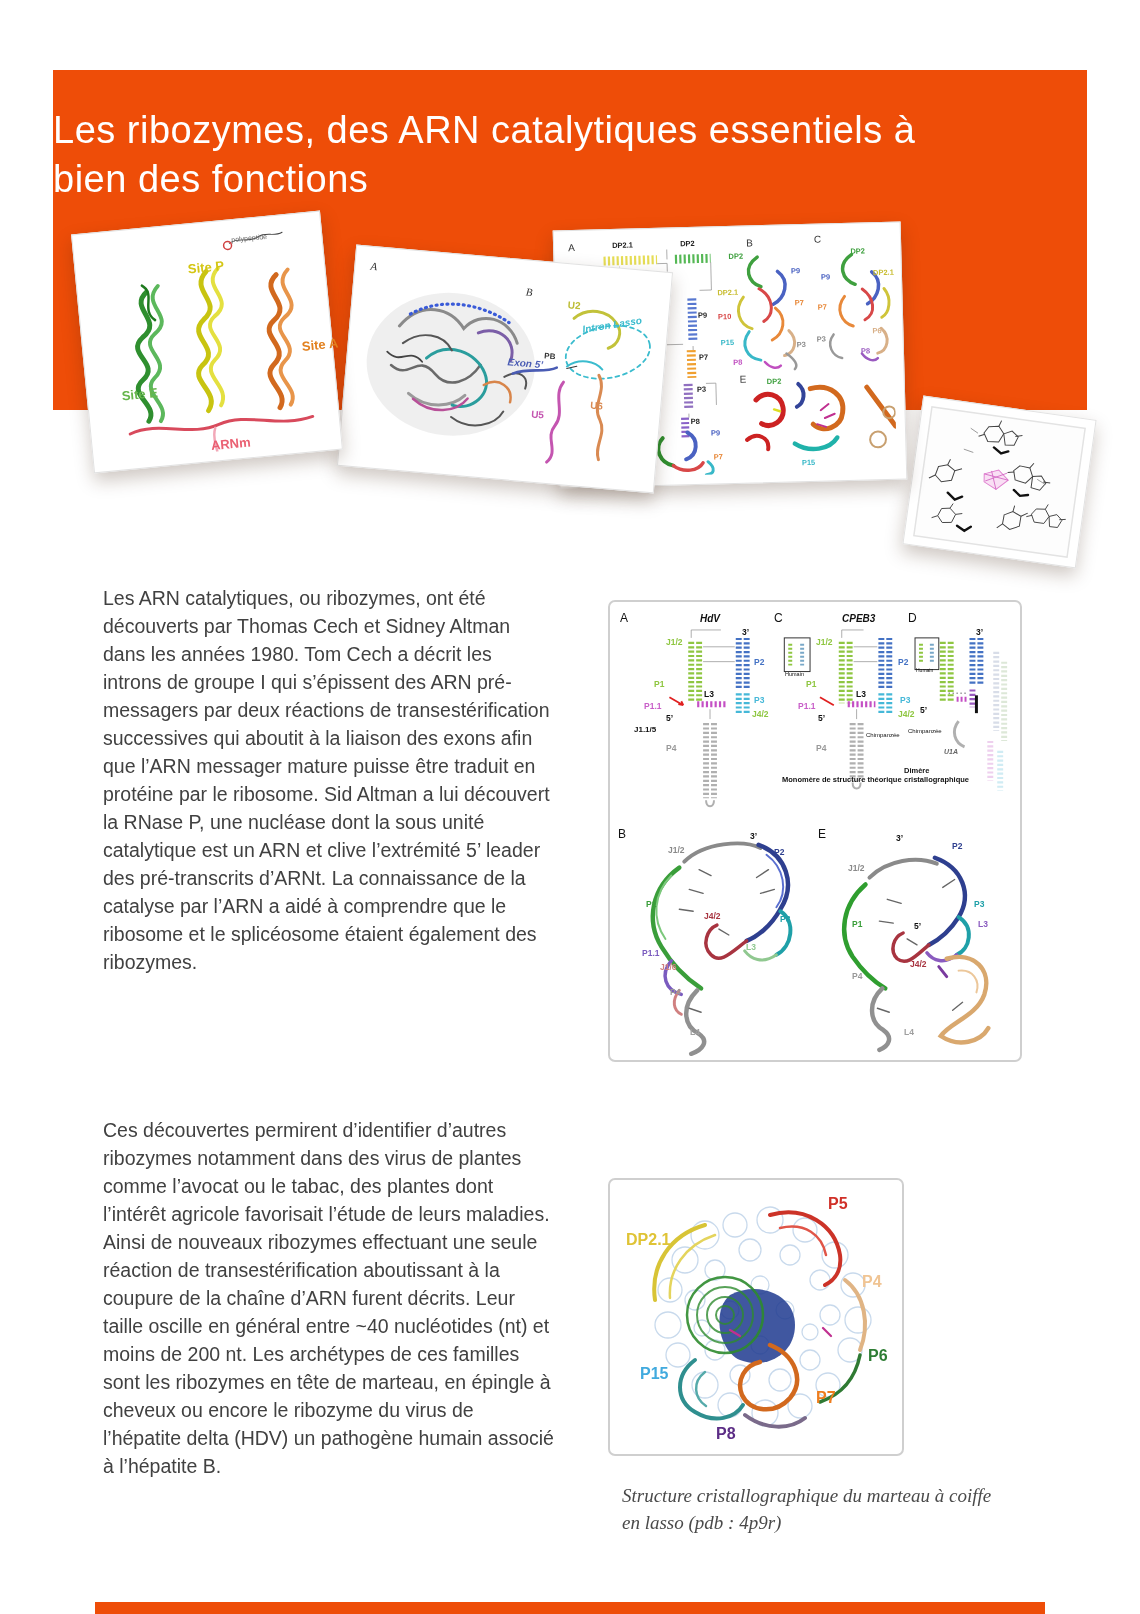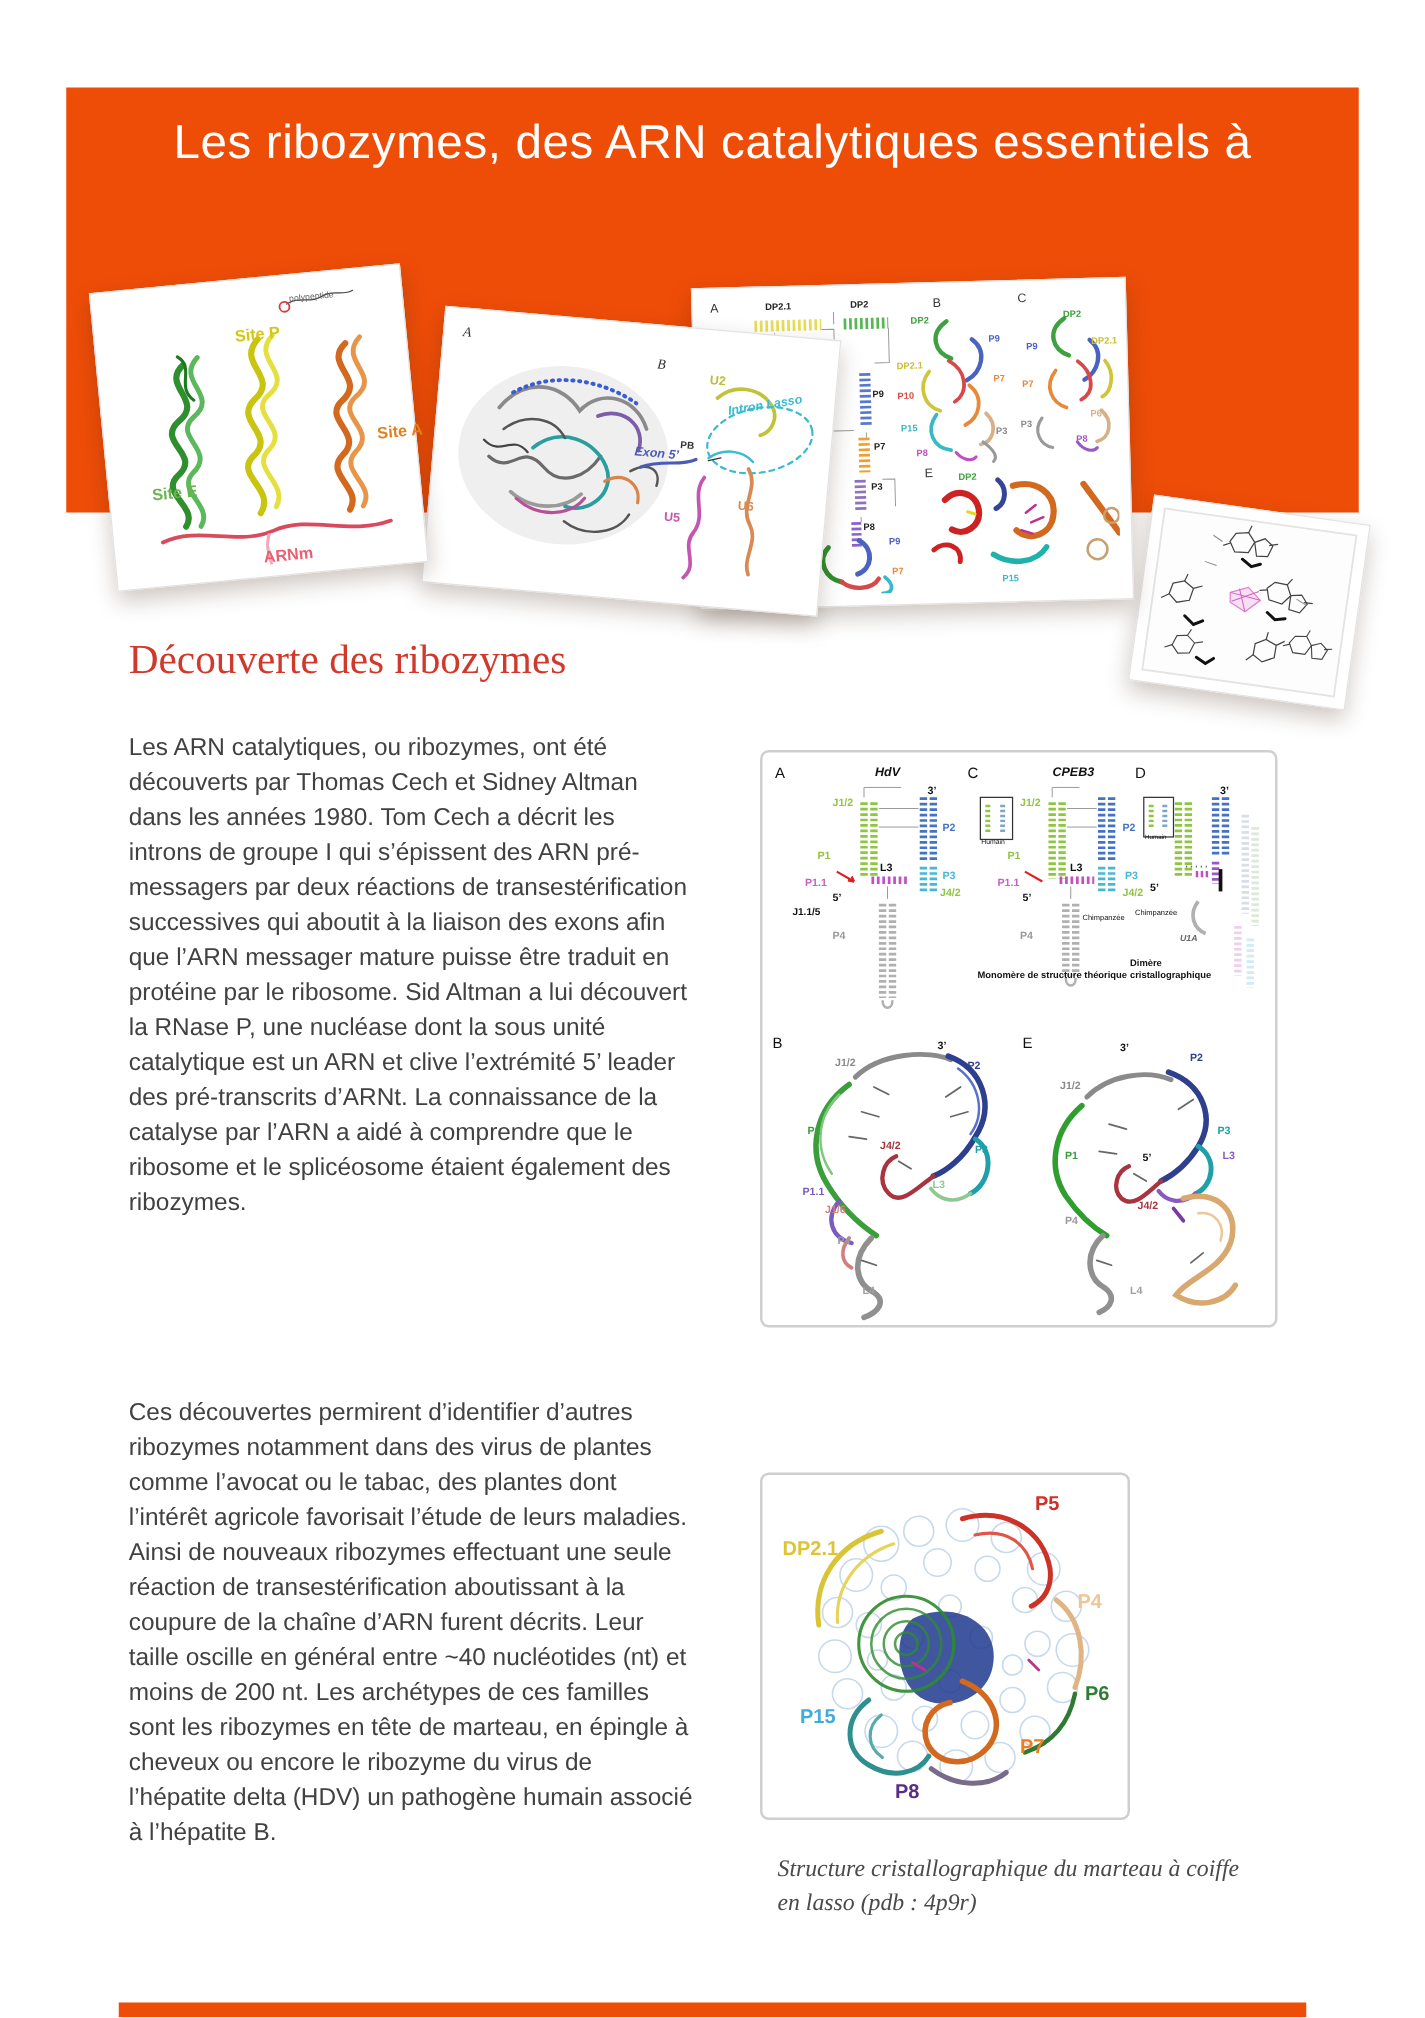--- a/index.html
+++ b/index.html
@@ -1,21 +1,21 @@
 <!DOCTYPE html>
 <html><head>
 <meta charset="utf-8">
 <style>
   html,body{margin:0;padding:0;background:#fff;}
   #page{position:relative;width:1140px;height:1614px;background:#fff;overflow:hidden;
         font-family:"Liberation Sans",sans-serif;}
   .abs{position:absolute;}
   
   #banner{left:53px;top:70px;width:1034px;height:340px;background:#ee4d08;}
-  #title{left:53px;top:90px;width:1034px;text-align:center;color:#fff;
+  #title{left:53px;top:106px;width:1034px;text-align:left;color:#fff;
          font-size:38px;line-height:49px;font-weight:400;letter-spacing:.5px;}
   
   .card{background:#fff;border:1px solid #e2e2e2;box-shadow:0 8px 18px rgba(60,30,10,.25);
         padding:9px;box-sizing:border-box;}
   #card1{left:82px;top:222px;width:250px;height:240px;transform:rotate(-5.5deg);z-index:6;}
   #card2{left:346px;top:258px;width:318px;height:222px;transform:rotate(5deg);z-index:5;}
   #card3{left:556px;top:226px;width:348px;height:258px;transform:rotate(-1.5deg);z-index:4;}
   #card4{left:912px;top:407px;width:175px;height:150px;transform:rotate(8deg);z-index:3;padding:7px;}
   .card svg{display:block;width:100%;height:100%;}
   .lb{position:absolute;white-space:nowrap;font-weight:bold;line-height:1;}
@@ -112,20 +112,21 @@
   #footstrip{left:95px;top:1602px;width:950px;height:12px;}
 </style>
 </head>
 <body>
 
 <div id="page">
 
   <div id="banner" class="abs" style="background: rgb(238, 77, 8);"></div>
   <div id="title" class="abs">
     <div>Les ribozymes, des ARN catalytiques essentiels à</div>
+    <div>bien des fonctions</div>
   </div>
 
   <div id="card4" class="card abs">
     <svg viewBox="0 0 161 136">
       <defs>
         <g id="pur" fill="none" stroke="#444" stroke-width="1">
           <path d="M4,4 l10,-2 l6,7 l-4,9 l-11,1 l-5,-8 z"></path>
           <path d="M20,9 l8,-4 l7,5 l-3,9 l-9,1 z"></path>
           <path d="M14,2 l2,-6 M32,10 l7,-2 M1,12 l-6,3"></path>
         </g>
@@ -298,21 +299,20 @@
         <circle cx="146" cy="16" r="4" stroke="#d04040" stroke-width="1.5"></circle>
       </g>
     </svg>
     <span class="lb c1-0" style="color: rgb(102, 102, 102);">polypeptide</span>
     <span class="lb c1-1" style="color: rgb(212, 198, 20);">Site P</span>
     <span class="lb c1-2" style="color: rgb(226, 128, 30);">Site A</span>
     <span class="lb c1-3" style="color: rgb(103, 182, 77);">Site E</span>
     <span class="lb c1-4" style="color: rgb(234, 96, 114);">ARNm</span>
   </div>
 
-  <h2 id="h1" class="abs h-serif" style="margin:0">Découverte des ribozymes</h2>
   <p id="p1" class="abs" style="margin:0">Les ARN catalytiques, ou ribozymes, ont été découverts par Thomas Cech et Sidney Altman dans les années 1980. Tom Cech a décrit les introns de groupe I qui s’épissent des ARN pré-messagers par deux réactions de transestérification successives qui aboutit à la liaison des exons afin que l’ARN messager mature puisse être traduit en protéine par le ribosome. Sid Altman a lui découvert la RNase P, une nucléase dont la sous unité catalytique est un ARN et clive l’extrémité 5’ leader des pré-transcrits d’ARNt. La connaissance de la catalyse par l’ARN a aidé à comprendre que le ribosome et le splicéosome étaient également des ribozymes.</p>
   <p id="p2" class="abs" style="margin:0">Ces découvertes permirent d’identifier d’autres ribozymes notamment dans des virus de plantes comme l’avocat ou le tabac, des plantes dont l’intérêt agricole favorisait l’étude de leurs maladies. Ainsi de nouveaux ribozymes effectuant une seule réaction de transestérification aboutissant à la coupure de la chaîne d’ARN furent décrits. Leur taille oscille en général entre ~40 nucléotides (nt) et moins de 200 nt. Les archétypes de ces familles sont les ribozymes en tête de marteau, en épingle à cheveux ou encore le ribozyme du virus de l’hépatite delta (HDV) un pathogène humain associé à l’hépatite B.</p>
 
   <div id="fig1" class="figbox abs">
     <svg viewBox="0 0 414 462">
 
       <g stroke-linecap="butt">
         <line x1="82" y1="40" x2="82" y2="100" stroke="#8fc641" stroke-width="6" stroke-dasharray="2.2,2.2"></line>
         <line x1="90" y1="40" x2="90" y2="100" stroke="#8fc641" stroke-width="6" stroke-dasharray="2.2,2.2"></line>
         <line x1="130" y1="36" x2="130" y2="88" stroke="#4472c4" stroke-width="6" stroke-dasharray="2.2,2.2"></line>

